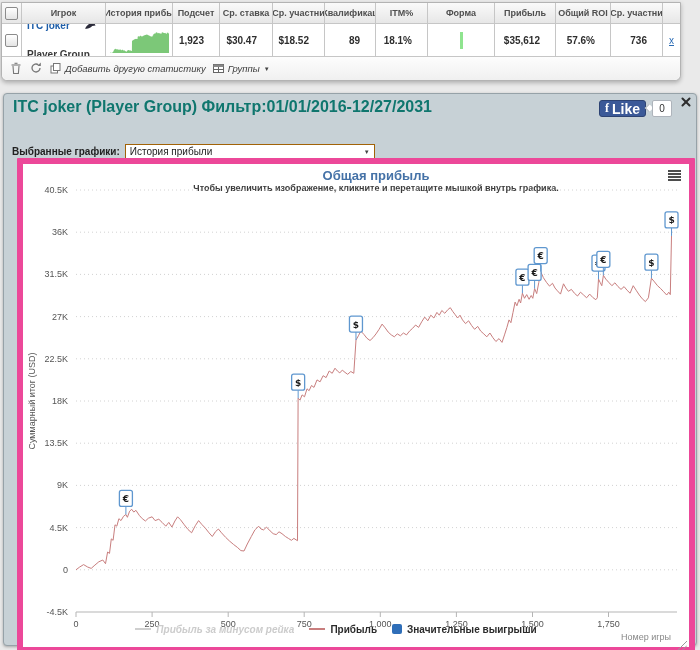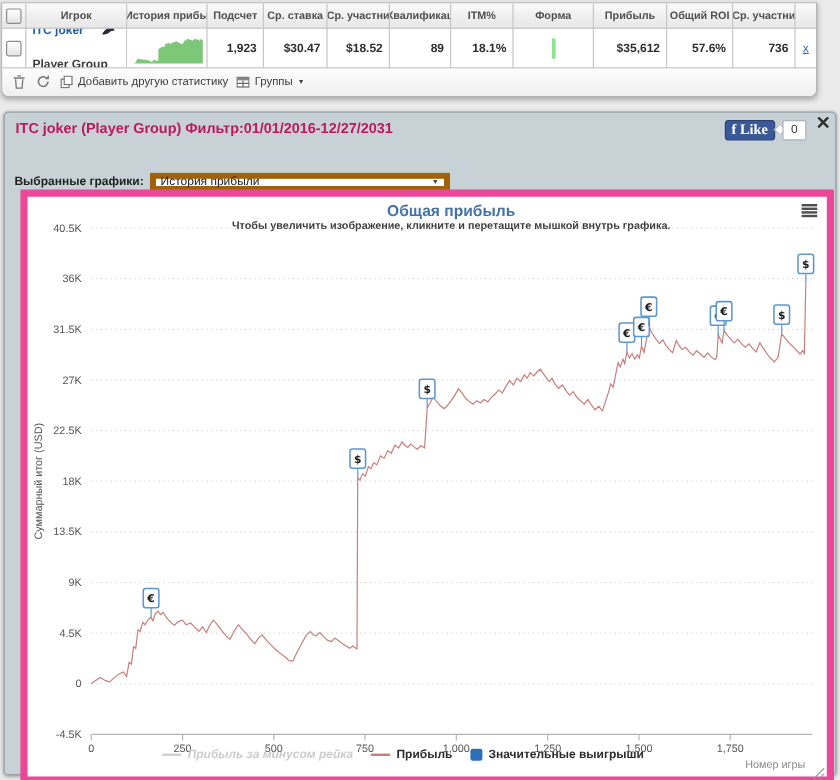--- a/index.html
+++ b/index.html
@@ -9,64 +9,64 @@
   
   .stats-wrap{position:absolute;left:1px;top:2px;width:678px;background:#fff;
     border:1px solid #b3b3b3;border-radius:0 0 6px 6px;box-shadow:0 2px 4px rgba(0,0,0,.25);}
   .t-row{display:flex;align-items:stretch;}
   .t-head{height:21px;background:linear-gradient(#fafafa,#e6e6e6);}
   .t-head .cell{font-size:9px;font-weight:bold;color:#4f4f4f;justify-content:center;}
   .cell{border-right:1px solid #c6c6c6;border-bottom:1px solid #c6c6c6;
     display:flex;align-items:center;overflow:hidden;white-space:nowrap;box-sizing:border-box;}
   .t-data{height:33px;background:#fff;}
   .t-data .cell{font-size:10px;font-weight:bold;color:#2e2e2e;}
-  .num{justify-content:flex-end;padding-right:5px;}
+  .num{justify-content:flex-end;padding-right:15px;}
   .ctr{justify-content:center;}
   .checkbox{width:11px;height:11px;border:1px solid #8b8b8b;background:linear-gradient(#fff,#e4e4e4);
     border-radius:2px;display:inline-block;}
   .c-player{flex-direction:column;align-items:flex-start;justify-content:center;padding-left:5px;line-height:13px;gap:16px;}
   .pname{color:#1f5fa9;}
   .pname-row{display:flex;align-items:center;gap:14px;}
   .pgroup{color:#3a3a3a;}
   .c-spark{justify-content:center;background:#fff;}
   .form-bar{width:3px;height:17px;background:#8fe48f;}
   .x-link{color:#2b6cb5;text-decoration:underline;font-size:10px;font-weight:normal;cursor:pointer;}
   .toolbar{height:23px;display:flex;align-items:center;gap:7px;padding-left:8px;
-    font-size:9.5px;color:#3c3c3c;background:linear-gradient(#fdfdfd,#f0f0f0);border-radius:0 0 6px 6px;}
+    font-size:9.5px;color:#3c3c3c;background:linear-gradient(#fdfdfd,#f0f0f0);border-radius:0 0 6px 6px;font-style:italic;}
   .tb-icon{display:inline-flex;width:13px;height:13px;cursor:pointer;}
   .tb-btn{display:inline-flex;align-items:center;gap:4px;cursor:pointer;}
   .caret{font-size:6px;color:#444;}
 
   
   .panel{position:absolute;left:3px;top:93px;width:692px;height:551px;background:#c7d1d6;
     border:1px solid #96a2a8;border-radius:4px;box-shadow:0 1px 3px rgba(0,0,0,.3);}
   .panel-head{position:absolute;top:0;left:0;right:0;height:26px;}
-  .p-title{position:absolute;left:9px;top:0;line-height:26px;font-size:12px;font-weight:bold;color:#be185d;}
+  .p-title{position:absolute;left:9px;top:0;line-height:26px;font-size:16px;font-weight:bold;color:#0f766e;}
   .fb{position:absolute;right:50px;top:6px;height:15px;display:flex;align-items:center;gap:3px;
     background:#3b5998;border:1px solid #2d4373;border-radius:3px;padding:0 5px;cursor:pointer;}
   .fb-f{color:#fff;font-family:"Liberation Serif",serif;font-weight:bold;font-size:12px;}
-  .fb-label{color:#fff;font-size:12px;font-weight:bold;font-family:Liberation Serif, serif;}
+  .fb-label{color:#fff;font-size:14px;font-weight:bold;}
   .fb-count{position:absolute;right:24px;top:6px;width:18px;height:15px;background:#fff;
     border:1px solid #aeb4bb;border-radius:2px;display:flex;align-items:center;justify-content:center;
     font-size:10px;color:#333;}
   .fb-tail{position:absolute;right:44px;top:11px;width:5px;height:5px;background:#fff;
     border-left:1px solid #aeb4bb;border-bottom:1px solid #aeb4bb;transform:rotate(45deg);}
   .close{position:absolute;right:5px;top:3px;width:10px;height:10px;cursor:pointer;}
   .close i{position:absolute;left:-1px;top:4px;width:12px;height:2px;background:#2e2e2e;border-radius:1px;}
   .close .x1{transform:rotate(45deg);}  .close .x2{transform:rotate(-45deg);}
 
   .tabs{position:absolute;top:26px;left:7px;display:flex;gap:3px;align-items:flex-end;height:20px;}
   .tab{height:18px;line-height:18px;padding:0 9px;font-size:10px;color:#333;cursor:pointer;
     background:linear-gradient(#f4f4f4,#dcdcdc);border:1px solid #9b9b9b;border-bottom:none;
     border-radius:3px 3px 0 0;}
   .tab.active{background:#fff;height:20px;line-height:20px;font-weight:bold;}
 
   .controls{position:absolute;top:49px;left:8px;display:flex;align-items:center;gap:5px;height:17px;}
   .sel-label{font-size:10px;font-weight:bold;color:#222;}
-  .select{width:250px;height:16px;background:#fff;border:5px solid #a16207;display:flex;
+  .select{width:250px;height:16px;background:#fff;border:1px solid #a16207;display:flex;
     align-items:center;font-size:10px;color:#222;padding-left:4px;cursor:pointer;box-sizing:border-box;}
   .select .caret{margin-left:auto;padding-right:4px;}
 
   .chartbox{position:absolute;top:64px;left:13px;width:666px;height:483px;background:#fff;
     border:6px solid #ec4899;border-radius:1px;}
   .burger{position:absolute;top:6px;right:8px;width:13px;cursor:pointer;}
   .burger i{display:block;height:2px;background:#4d4d4d;margin-bottom:1px;}
   .legend{position:absolute;left:0;right:40px;top:458px;display:flex;justify-content:center;
     align-items:center;gap:15px;height:14px;}
   .lg-item{display:flex;align-items:center;gap:5px;font-size:10px;font-weight:bold;color:#2b2b2b;cursor:pointer;}

